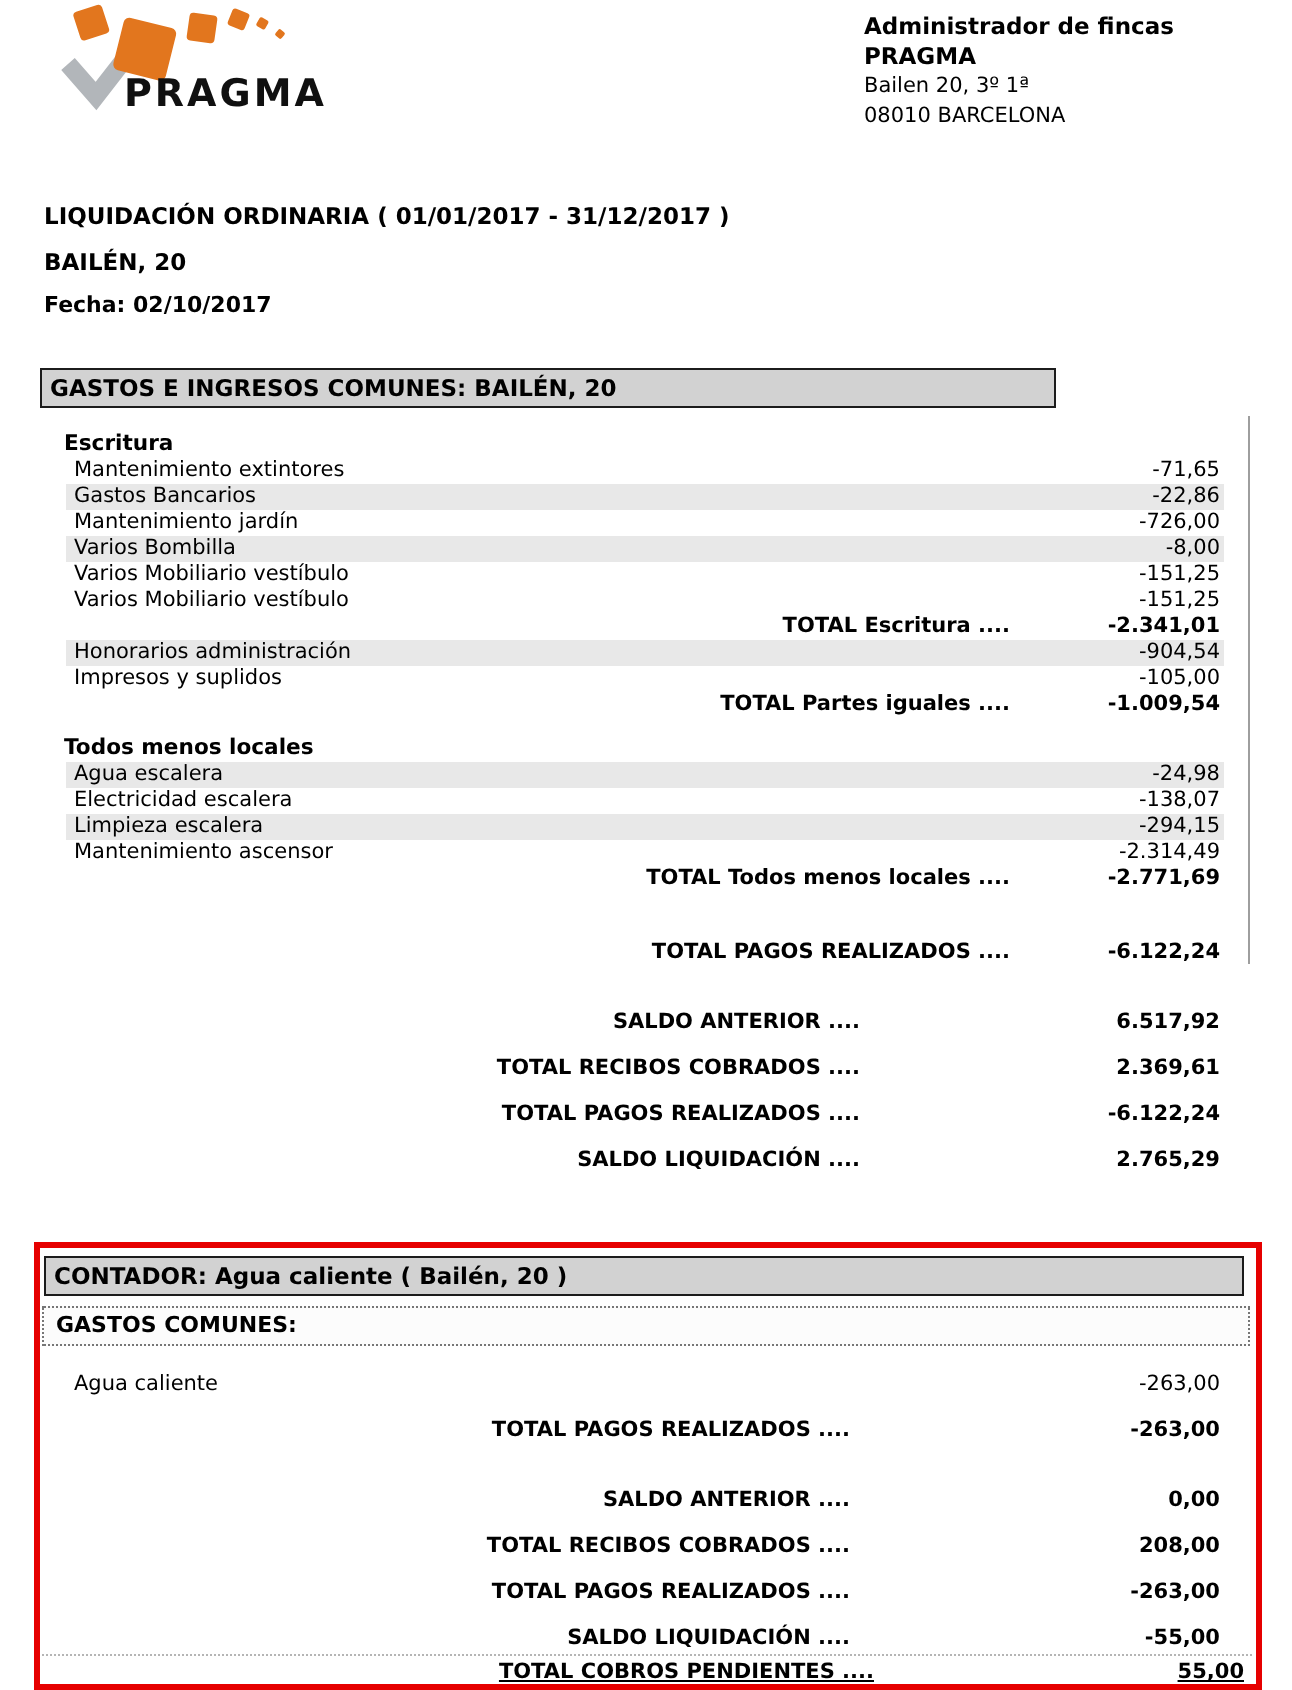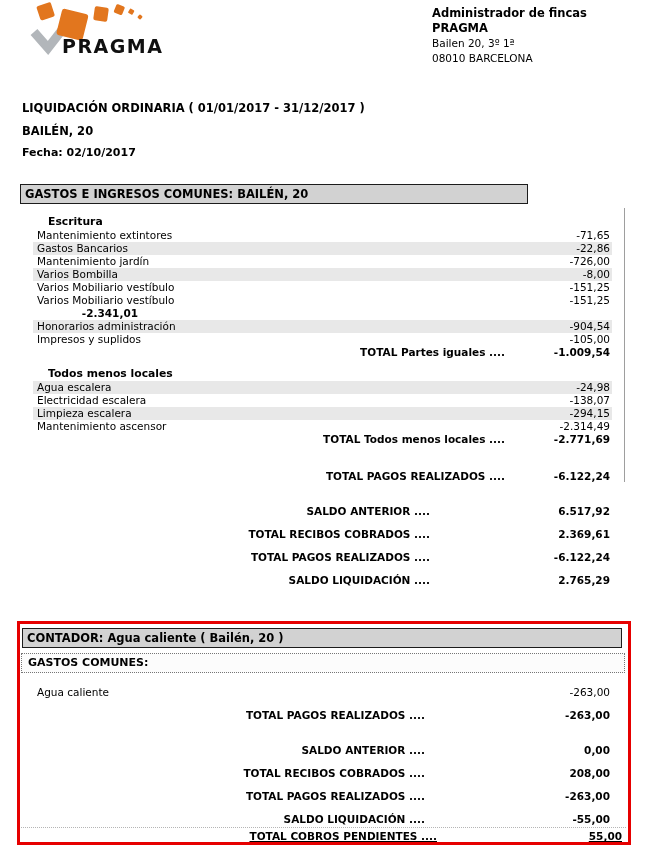--- a/index.html
+++ b/index.html
@@ -20,21 +20,21 @@
   .t3{top:146px;font-size:11px;}
   
   .bar{
     box-sizing:border-box;background:#d2d2d2;border:1px solid #1c1c1c;
     font-weight:bold;font-size:11.5px;height:20px;line-height:18px;padding-left:4px;
     white-space:nowrap;overflow:hidden;
   }
   .bar.main{position:absolute;left:20px;top:184px;width:508px;}
   
   #main{position:absolute;left:20px;top:206px;width:608px;}
-  .grp-title{margin:9px 0 1px 28px;font-weight:bold;font-size:10.8px;height:13px;line-height:13px;}
+  .grp-title{margin:9px 0 1px 12px;font-weight:bold;font-size:10.8px;height:13px;line-height:13px;}
   .grp3 .grp-title{margin-top:8px;}
   .items{margin:0 16px 0 13px;}
   .item{display:flex;height:13px;line-height:13px;padding:0 2px 0 4px;font-size:10.5px;}
   .item.shaded{background:#e8e8e8;}
   .ival{margin-left:auto;white-space:nowrap;}
   .trow{display:flex;height:13px;line-height:13px;margin:0 16px 0 13px;padding-right:2px;
         font-weight:bold;font-size:10.5px;}
   .trow .tlbl{flex:1;text-align:right;white-space:nowrap;}
   .trow .tval{width:105px;text-align:right;white-space:nowrap;}
   .trow.grand{margin-top:24px;}
@@ -118,20 +118,21 @@
       <div class="item">
         <span class="ilbl">Varios Mobiliario vestíbulo</span>
         <span class="ival">-151,25</span>
       </div>
       <div class="item">
         <span class="ilbl">Varios Mobiliario vestíbulo</span>
         <span class="ival">-151,25</span>
       </div>
     </div>
     <div class="trow">
+      <span class="tlbl">TOTAL Escritura ....</span>
       <span class="tval">-2.341,01</span>
     </div>
   </div>
 
   <div class="grp grp2">
     <div class="items">
       <div class="item shaded">
         <span class="ilbl">Honorarios administración</span>
         <span class="ival">-904,54</span>
       </div>

